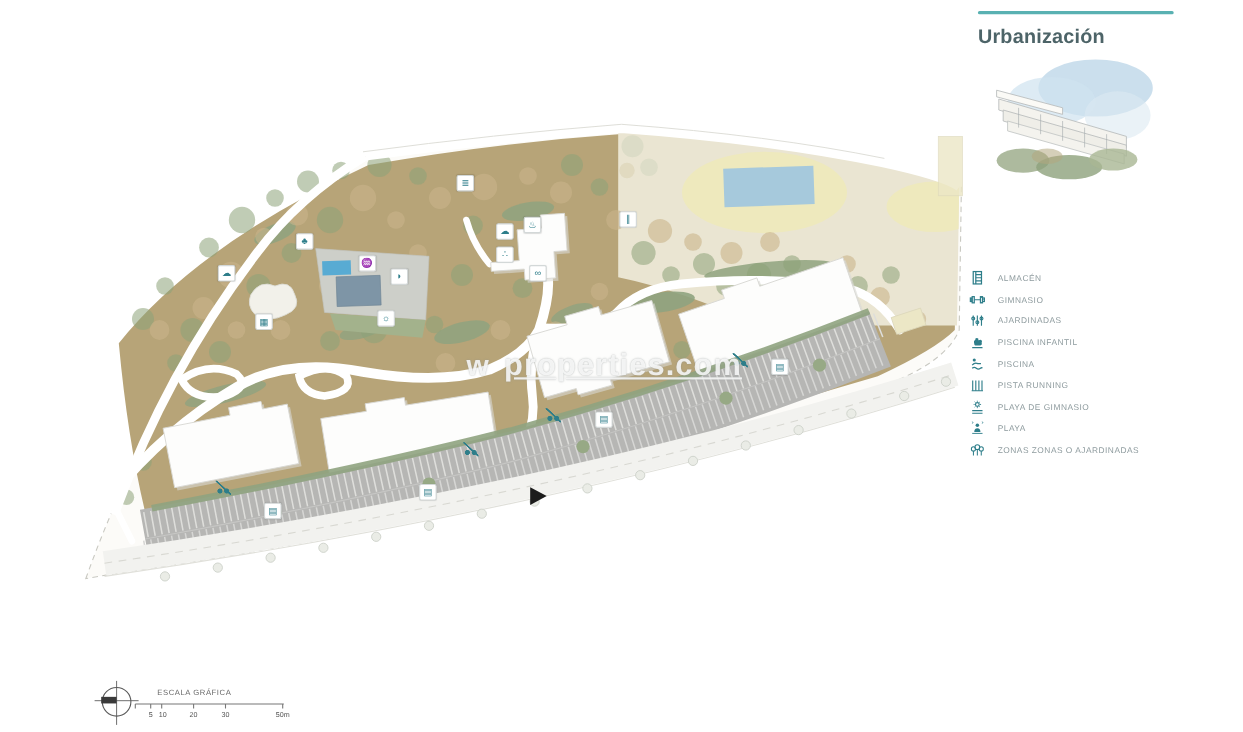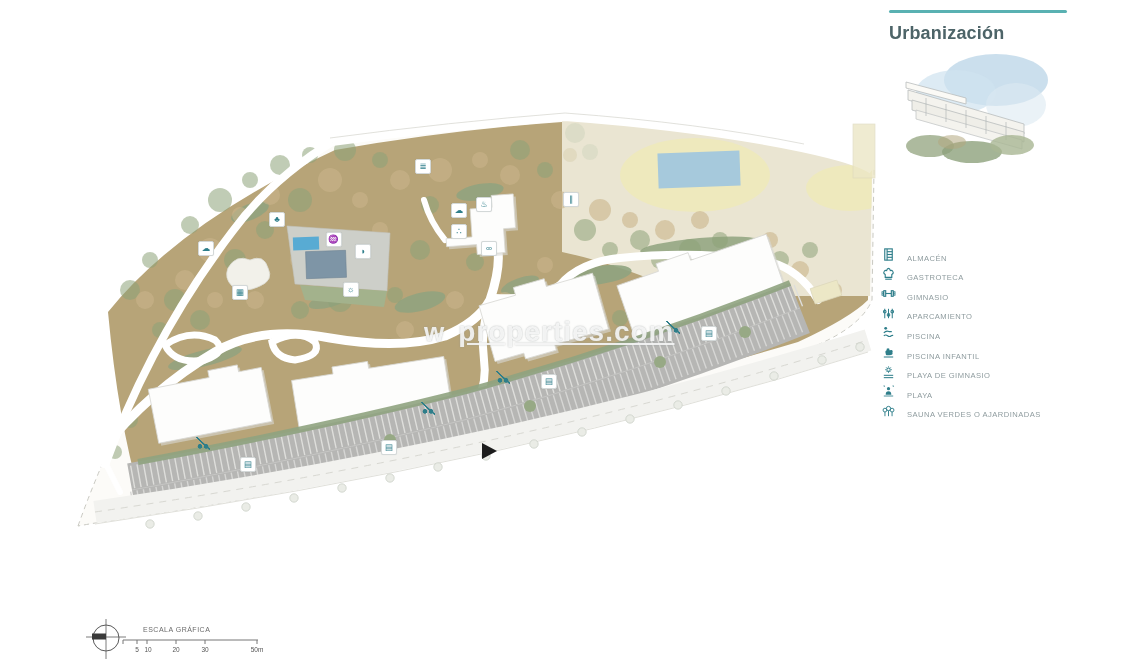--- a/index.html
+++ b/index.html
@@ -12,21 +12,21 @@
 
   
   .panel{position:absolute;left:878px;top:10px;width:180px;margin-left:11px;}
   .accent-rule{height:3px;width:178px;background:#59b1b2;border-radius:2px;}
   .panel-title{
     margin:10px 0 0 0;font-size:18px;font-weight:bold;color:#4d6468;letter-spacing:.2px;
   }
   .rendering{position:absolute;left:896px;top:50px;width:156px;height:118px;}
 
   .legend{position:absolute;left:880px;top:243px;width:240px;}
-  .legend-item{display:flex;align-items:flex-end;height:19.6px;}
+  .legend-item{display:flex;align-items:center;height:19.6px;}
   .licon{width:17px;height:16px;display:flex;align-items:center;justify-content:center;flex:0 0 17px;}
   .licon svg{width:15px;height:15px;}
   .llabel{
     margin-left:10px;font-size:7.6px;color:#8e9b9e;letter-spacing:.45px;white-space:nowrap;
   }
 
   
   .watermark{
     position:absolute;left:424px;top:316px;display:flex;align-items:baseline;gap:14px;
     color:rgba(255,255,255,0.82);pointer-events:none;
@@ -340,69 +340,72 @@
         <line x1="6.5" y1="5" x2="12" y2="5"></line>
           <line x1="6.5" y1="8" x2="12" y2="8"></line>
           <line x1="6.5" y1="11" x2="12" y2="11"></line>
       </svg>
       </span>
     <span class="llabel">ALMACÉN</span>
   </div>
   <div class="legend-item">
     <span class="licon">
       <svg viewBox="0 0 16 16" fill="none" stroke="#2e7e8a" stroke-width="1.2">
-        <path d="M4.5,8 Q2,6.5 3.5,4.5 Q4.5,3 6,3.8 Q6.5,1.5 8,1.5 Q9.5,1.5 10,3.8 Q11.5,3 12.5,4.5 Q14,6.5 11.5,8 L11.5,11 L4.5,11 Z"></path>
-        <line x1="4.5" y1="13" x2="11.5" y2="13"></line>
-      </svg>
-      </span>
-    <span class="llabel">GASTROTECA</span>
-  </div>
-  <div class="legend-item">
-    <span class="licon">
-      <svg viewBox="0 0 16 16" fill="none" stroke="#2e7e8a" stroke-width="1.2">
         <line x1="5" y1="8" x2="11" y2="8"></line>
         <rect x="3" y="5" width="2" height="6"></rect>
           <rect x="11" y="5" width="2" height="6"></rect>
         <rect x="1.2" y="6.3" width="1.4" height="3.4"></rect>
           <rect x="13.4" y="6.3" width="1.4" height="3.4"></rect>
       </svg>
       </span>
     <span class="llabel">GIMNASIO</span>
   </div>
   <div class="legend-item">
     <span class="licon">
       <svg viewBox="0 0 16 16" fill="none" stroke="#2e7e8a" stroke-width="1.1">
         <line x1="4" y1="3" x2="4" y2="13"></line>
           <line x1="8" y1="3" x2="8" y2="13"></line>
           <line x1="12" y1="3" x2="12" y2="13"></line>
         <circle cx="4" cy="6" r="1.4"></circle>
           <circle cx="8" cy="9.5" r="1.4"></circle>
           <circle cx="12" cy="6" r="1.4"></circle>
       </svg>
       </span>
-    <span class="llabel">APARCAMIENTO</span>
+    <span class="llabel">AJARDINADAS</span>
+  </div>
+  <div class="legend-item">
+    <span class="licon">
+      <svg viewBox="0 0 16 16">
+        <path d="M5,9 Q4,6 6,5.5 Q5.5,3.5 7.5,3.5 Q9.5,3.5 9,5.7 L11.5,5.2 Q13.2,6 12.2,8 Q13.2,10.8 9,10.8 L6,10.8 Q5,10.6 5,9 Z" fill="#2e7e8a"></path>
+        <line x1="3" y1="12.8" x2="13" y2="12.8" stroke="#2e7e8a" stroke-width="1.1"></line>
+      </svg>
+      </span>
+    <span class="llabel">PISCINA INFANTIL</span>
   </div>
   <div class="legend-item">
     <span class="licon">
       <svg viewBox="0 0 16 16" fill="none" stroke="#2e7e8a" stroke-width="1.2">
         <circle cx="5" cy="3.5" r="1.5" fill="#2e7e8a" stroke="none"></circle>
         <path d="M3,8.5 Q5.5,5.5 8.5,7 L11.5,7"></path>
         <path d="M3,11.5 q2,-1.6 4,0 q2,1.6 4,0 q1,-0.8 2,-0.3"></path>
       </svg>
       </span>
     <span class="llabel">PISCINA</span>
   </div>
   <div class="legend-item">
     <span class="licon">
-      <svg viewBox="0 0 16 16">
-        <path d="M5,9 Q4,6 6,5.5 Q5.5,3.5 7.5,3.5 Q9.5,3.5 9,5.7 L11.5,5.2 Q13.2,6 12.2,8 Q13.2,10.8 9,10.8 L6,10.8 Q5,10.6 5,9 Z" fill="#2e7e8a"></path>
-        <line x1="3" y1="12.8" x2="13" y2="12.8" stroke="#2e7e8a" stroke-width="1.1"></line>
-      </svg>
-      </span>
-    <span class="llabel">PISCINA INFANTIL</span>
+      <svg viewBox="0 0 16 16" fill="none" stroke="#2e7e8a" stroke-width="1.1">
+        <line x1="3.5" y1="3" x2="3.5" y2="13"></line>
+          <line x1="6.5" y1="3" x2="6.5" y2="13"></line>
+        <line x1="9.5" y1="3" x2="9.5" y2="13"></line>
+          <line x1="12.5" y1="3" x2="12.5" y2="13"></line>
+        <line x1="2.5" y1="13" x2="13.5" y2="13"></line>
+      </svg>
+      </span>
+    <span class="llabel">PISTA RUNNING</span>
   </div>
   <div class="legend-item">
     <span class="licon">
       <svg viewBox="0 0 16 16" fill="none" stroke="#2e7e8a" stroke-width="1.1">
         <circle cx="8" cy="5" r="1.8"></circle>
         <g stroke-width=".9">
           <line x1="8" y1="1.4" x2="8" y2="2.4"></line>
             <line x1="8" y1="7.6" x2="8" y2="8.6"></line>
           <line x1="4.4" y1="5" x2="5.4" y2="5"></line>
             <line x1="10.6" y1="5" x2="11.6" y2="5"></line>
@@ -436,15 +439,15 @@
     <span class="licon">
       <svg viewBox="0 0 16 16" fill="none" stroke="#2e7e8a" stroke-width="1">
         <circle cx="4.2" cy="6.5" r="2"></circle>
           <circle cx="8" cy="4.8" r="2.3"></circle>
           <circle cx="11.8" cy="6.5" r="2"></circle>
         <line x1="4.2" y1="8.5" x2="4.2" y2="13"></line>
           <line x1="8" y1="7.1" x2="8" y2="13"></line>
           <line x1="11.8" y1="8.5" x2="11.8" y2="13"></line>
       </svg>
       </span>
-    <span class="llabel">SAUNA VERDES O AJARDINADAS</span>
+    <span class="llabel">ZONAS ZONAS O AJARDINADAS</span>
   </div>
 </div>
 
 </body></html>

